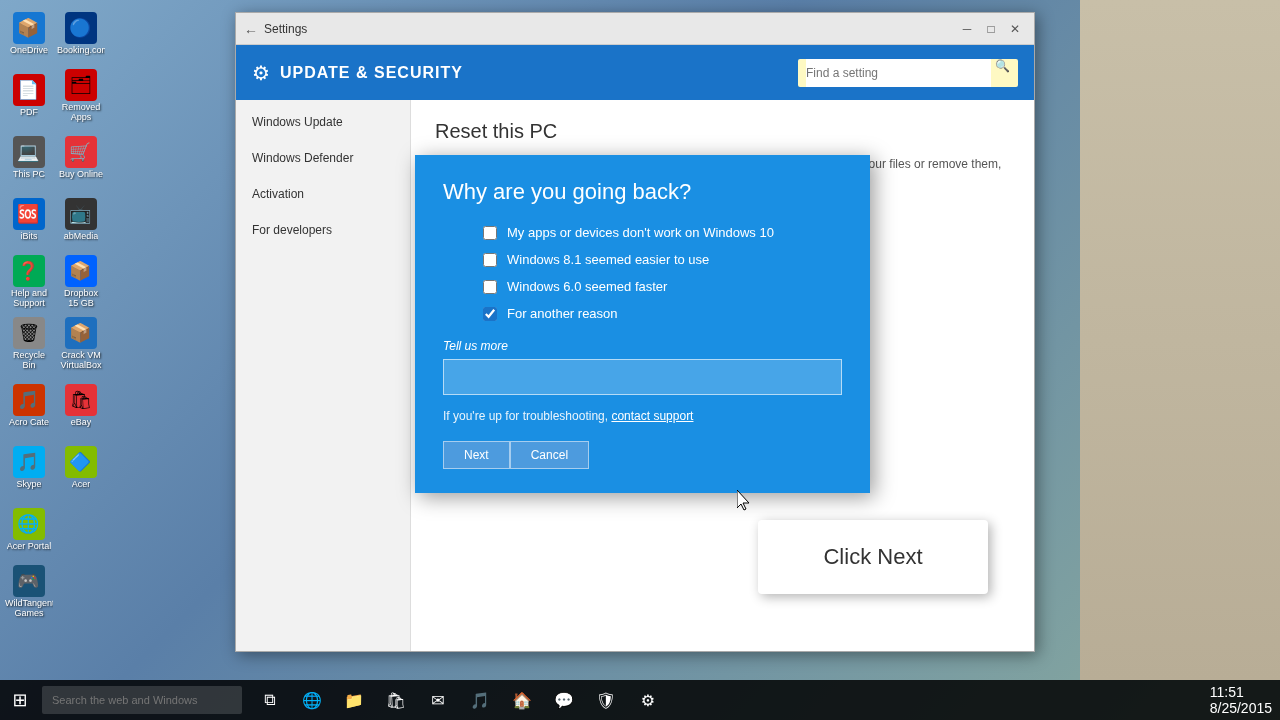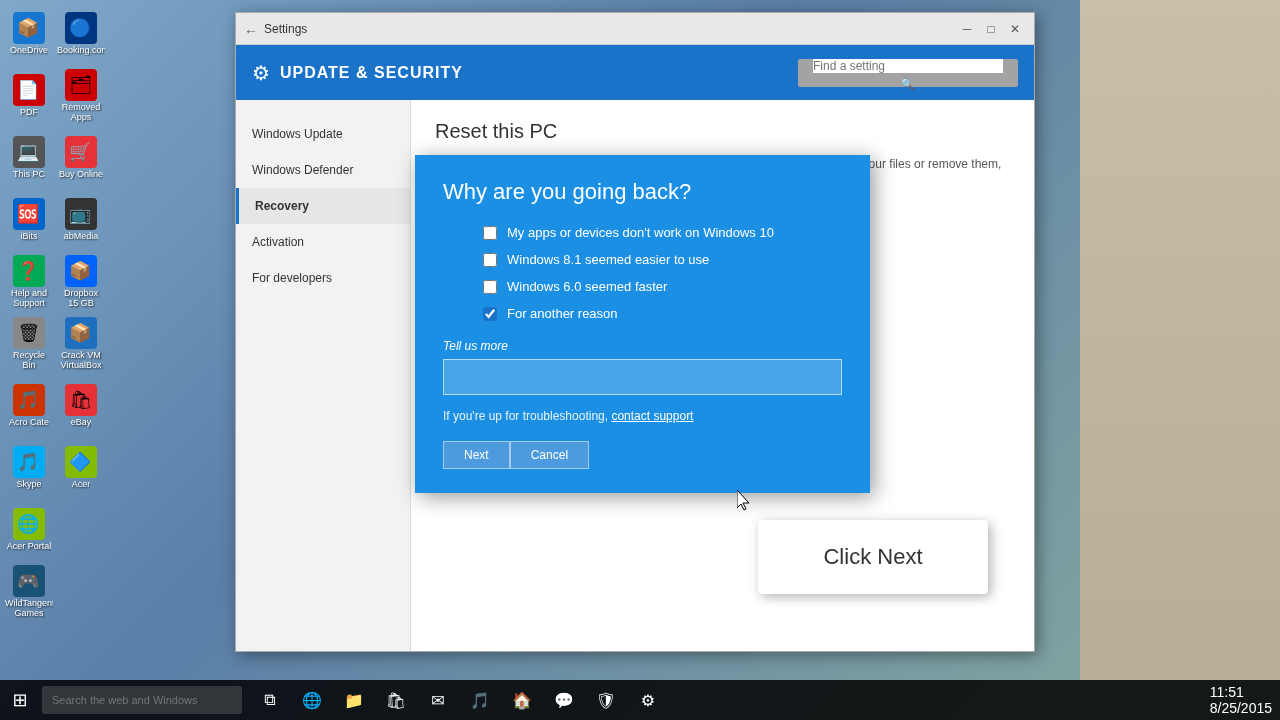--- a/index.html
+++ b/index.html
@@ -145,44 +145,42 @@
       font-size: 16px;
       font-weight: 600;
       color: white;
       letter-spacing: 1px;
     }
 
     .settings-search {
       margin-left: auto;
       width: 220px;
       height: 28px;
-      background: #a3a3a3;
+      background: #fef9c3;
       border: none;
       border-radius: 2px;
       padding: 0 8px;
       font-size: 12px;
       display: flex;
-      align-items: center;
       gap: 4px;
-      flex-direction: column;
     }
 
     .settings-search input {
       border: none;
       outline: none;
       width: 190px;
       font-size: 12px;
       font-family: inherit;
     }
 
     
     .settings-sidebar {
       width: 175px;
       background: #f2f2f2;
-      padding-top: 16px;
+      padding-top: 4px;
       border-right: 1px solid #ddd;
       flex-shrink: 0;
     }
 
     .sidebar-item {
       height: 36px;
       display: flex;
       align-items: center;
       padding: 0 16px;
       font-size: 12px;
@@ -552,21 +550,20 @@
           <input type="text" placeholder="Find a setting" style="">
           <span>🔍</span>
         </div>
       </div>
 
       <div class="settings-body">
 
         <div class="settings-sidebar">
           <div class="sidebar-item">Windows Update</div>
           <div class="sidebar-item">Windows Defender</div>
-          <div class="sidebar-item active">Recovery</div>
           <div class="sidebar-item">Activation</div>
           <div class="sidebar-item">For developers</div>
         </div>
 
         <div class="settings-main">
           <h2 class="main-title">Reset this PC</h2>
           <p class="main-description">If your PC isn't running well, resetting it might help. This lets you choose to keep your files or remove them, and then reinstalls Windows.</p>
           <button class="get-started-btn">Get started</button>
         </div>
       </div>

